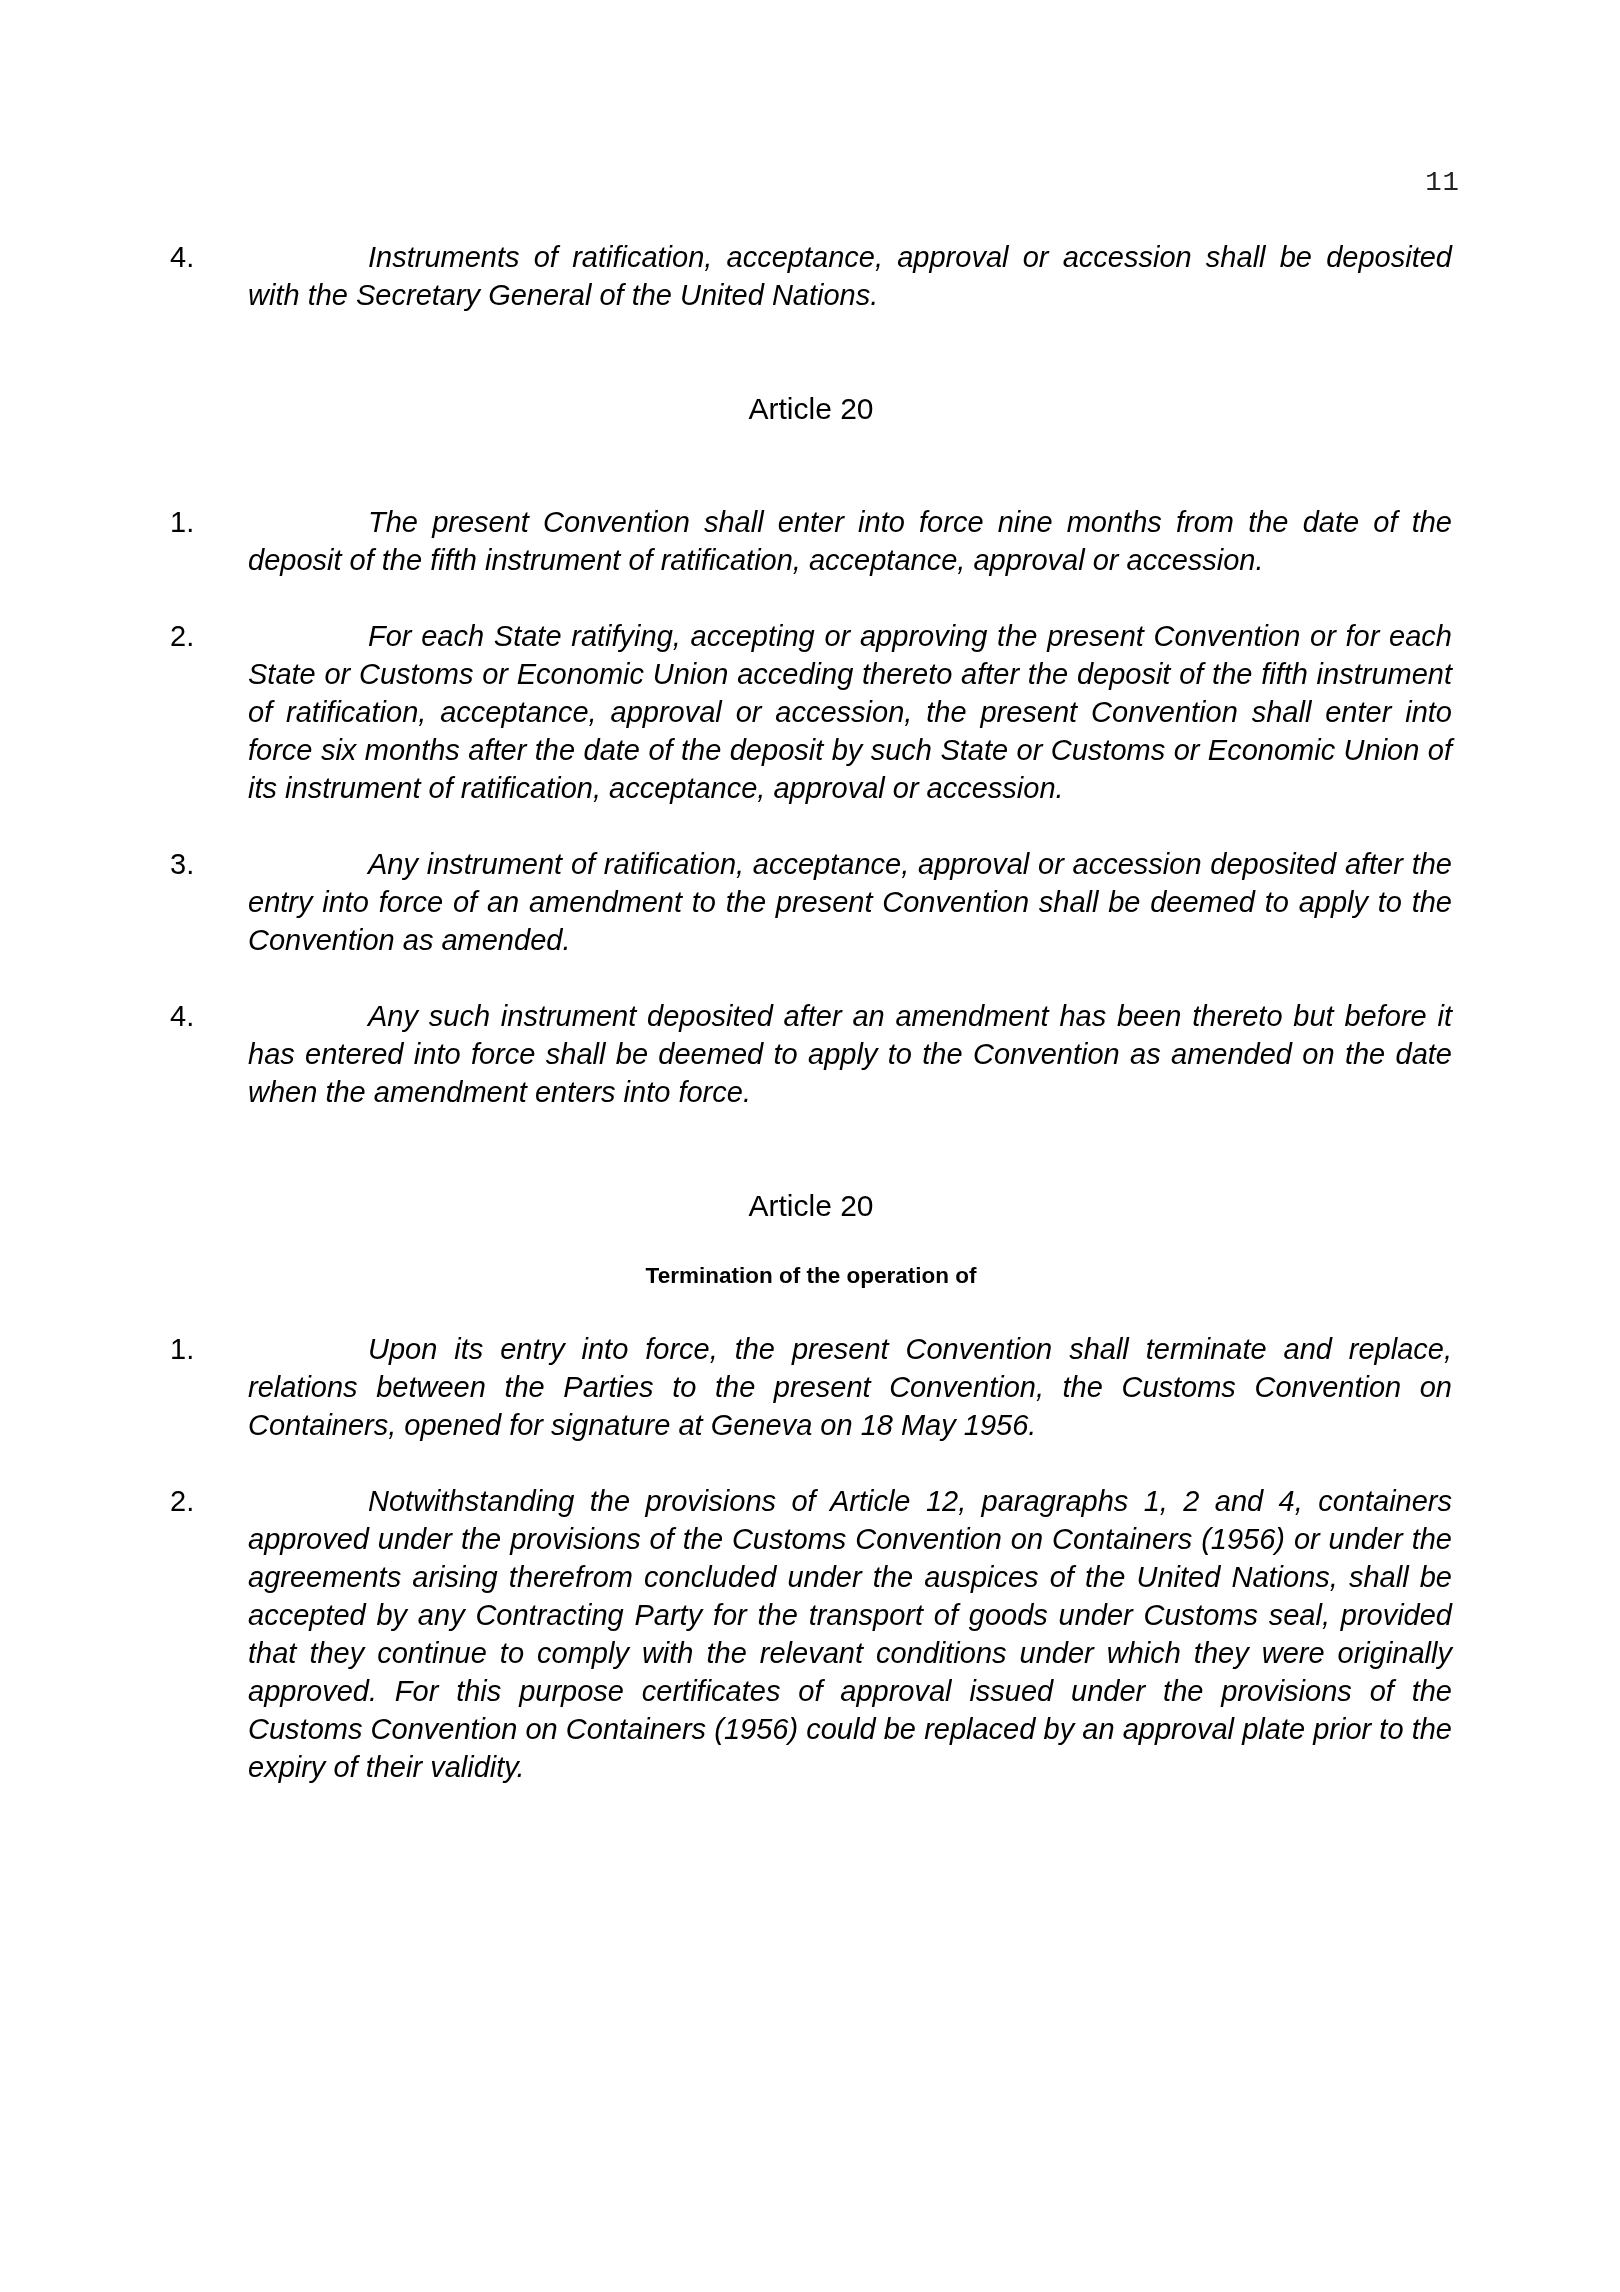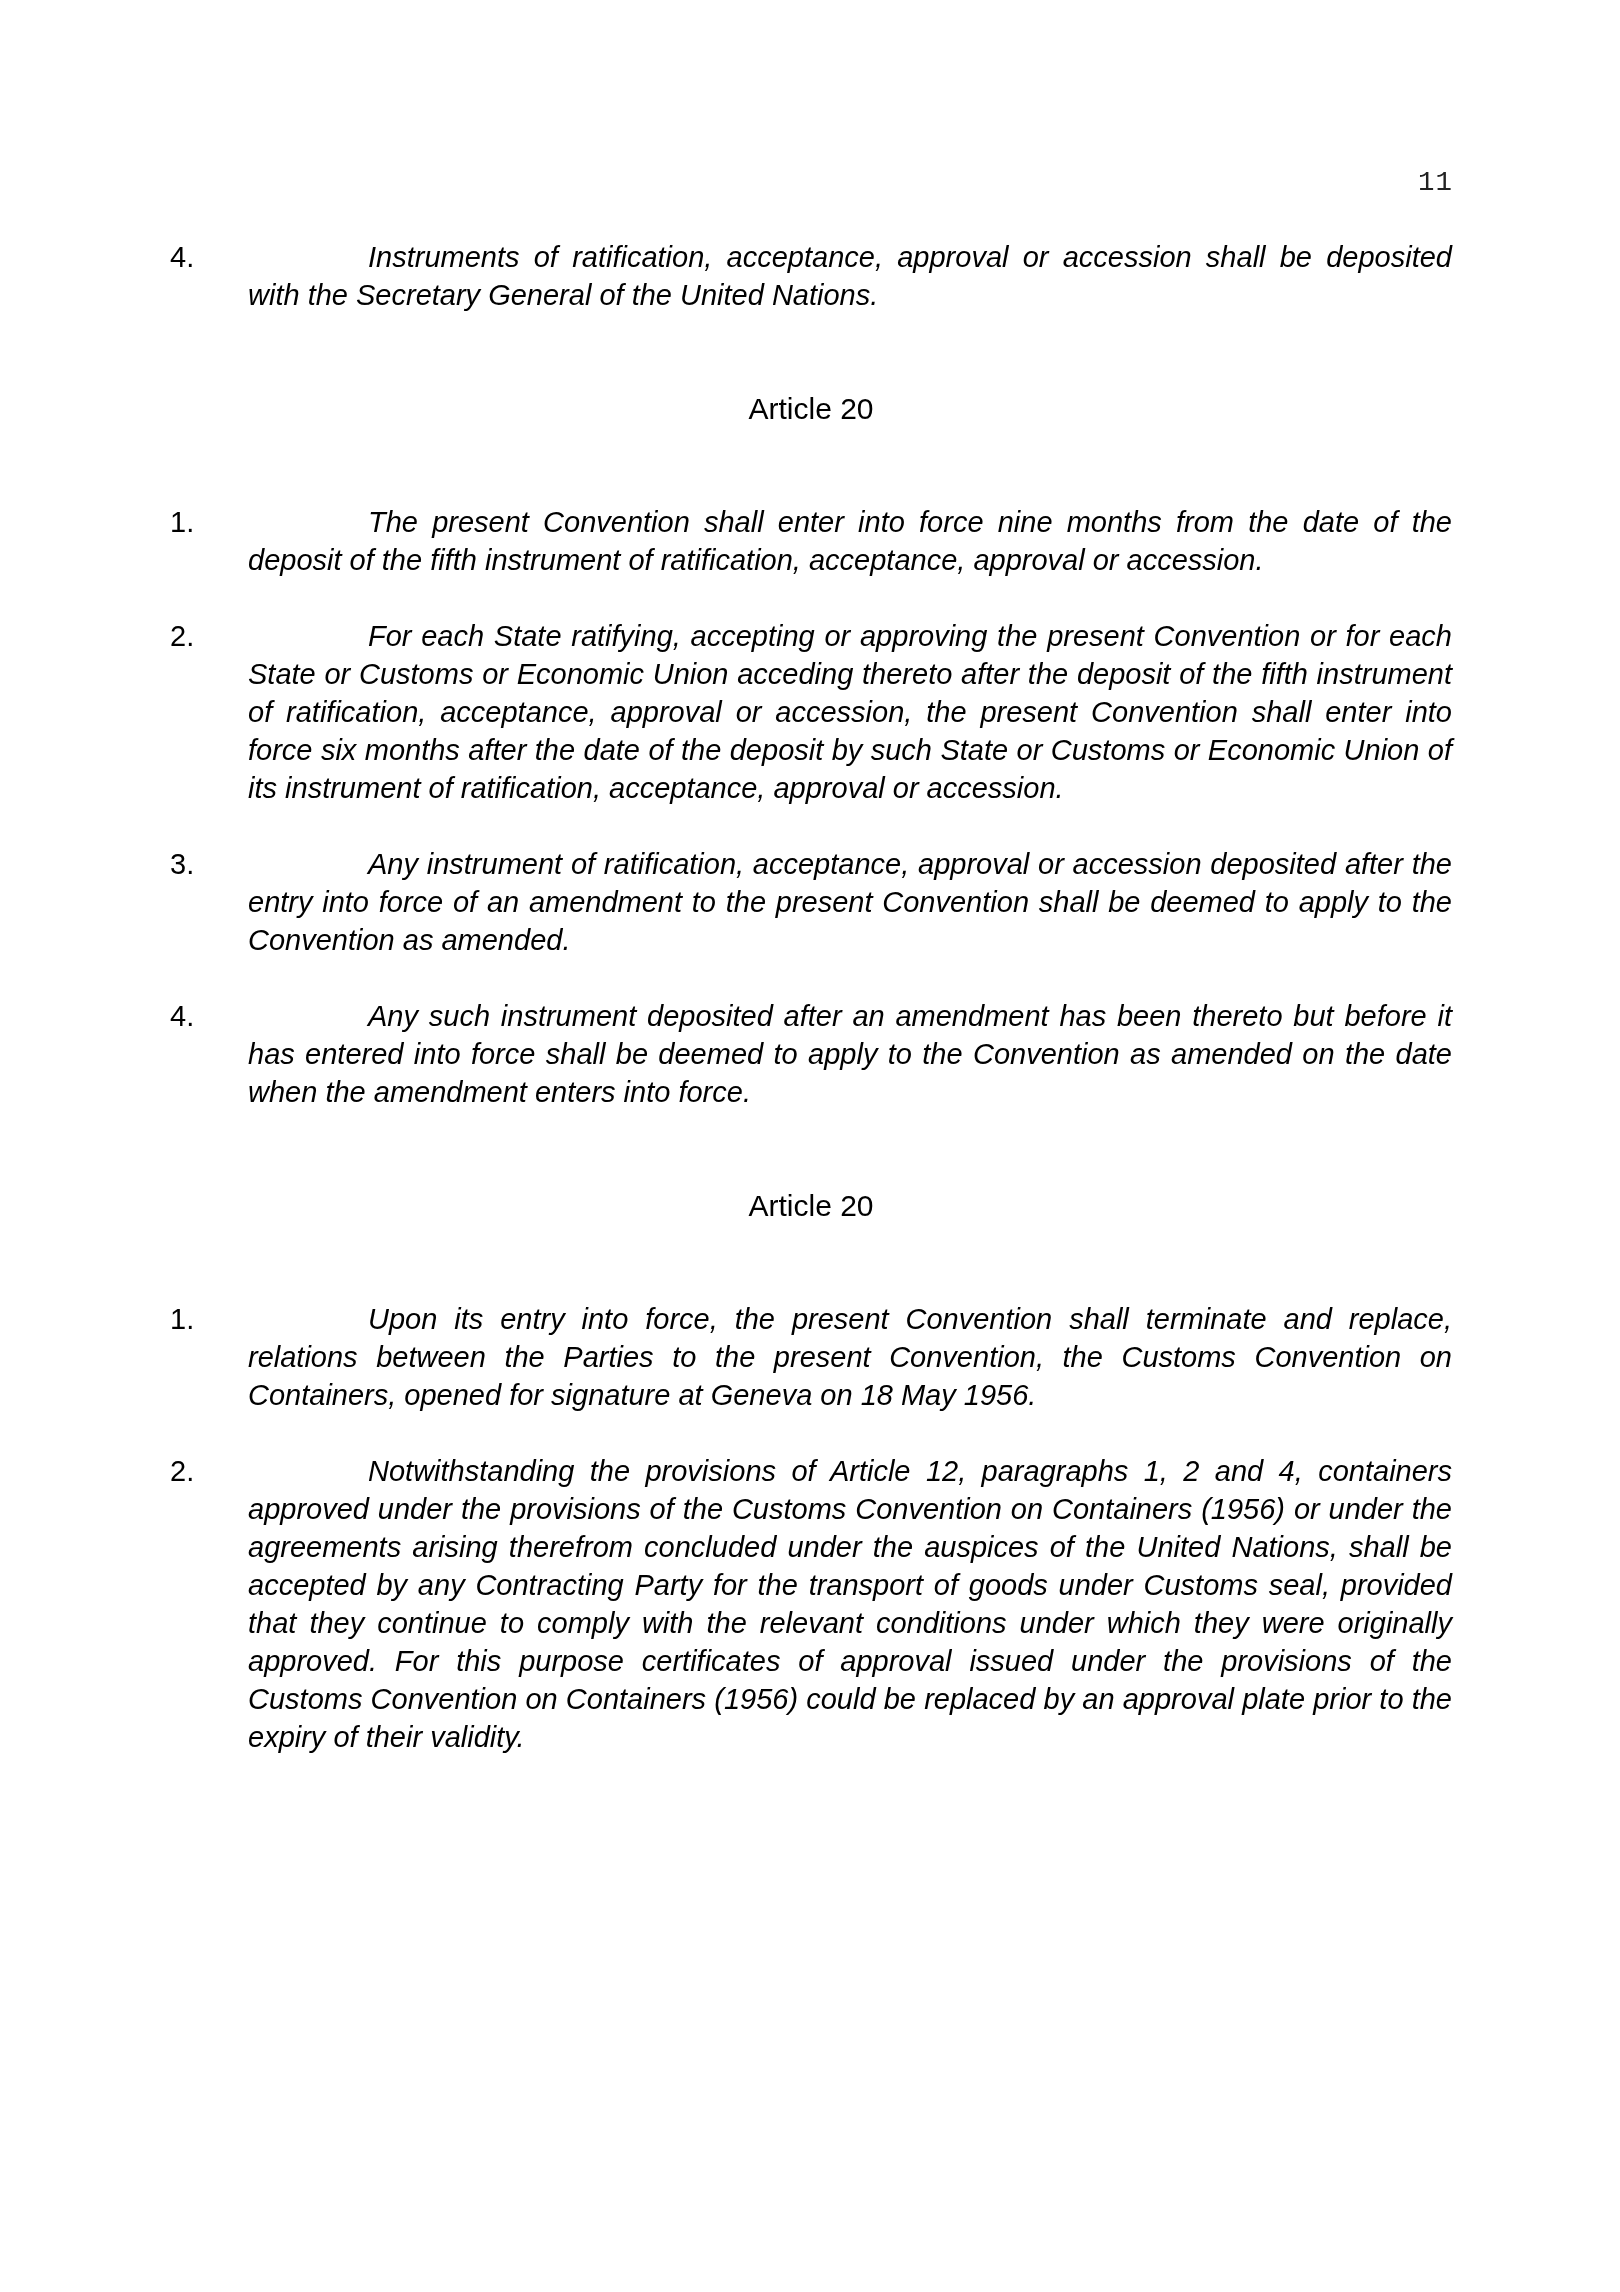--- a/index.html
+++ b/index.html
@@ -13,21 +13,21 @@
     position: relative;
     overflow: hidden;
     color: #000000;
     font-family: "Liberation Sans", "DejaVu Sans", sans-serif;
   }
   .page-number {
     position: absolute;
     top: 167px;
     left: 1411px;
     width: 49px;
-    text-align: center;
+    text-align: right;
     font-family: "Liberation Mono", "DejaVu Sans Mono", monospace;
     font-size: 27.4px;
     color: #222;
     letter-spacing: 1px;
   }
   .content {
     position: absolute;
     top: 238px;
     left: 170px;
     width: 1282px;
@@ -110,20 +110,21 @@
       <span class="num">4.</span>
       <span class="body">Any such instrument deposited after an amendment has been thereto but before it has entered into force shall be deemed to apply to the Convention as amended on the date when the amendment enters into force.</span>
     </div>
   </section>
 
   <div class="gap-art"></div>
 
   <section>
     <h2 class="article-title" style="font-weight:normal;">Article 20</h2>
     <div class="after-title"></div>
+    <div class="article-subtitle">Termination of the operation of</div>
     <div class="after-sub"></div>
 
     <div class="para">
       <span class="num">1.</span>
       <span class="body">Upon its entry into force, the present Convention shall terminate and replace, relations between the Parties to the present Convention, the Customs Convention on Containers, opened for signature at Geneva on 18 May 1956.</span>
     </div>
     <div style="height:38px"></div>
 
     <div class="para">
       <span class="num">2.</span>

